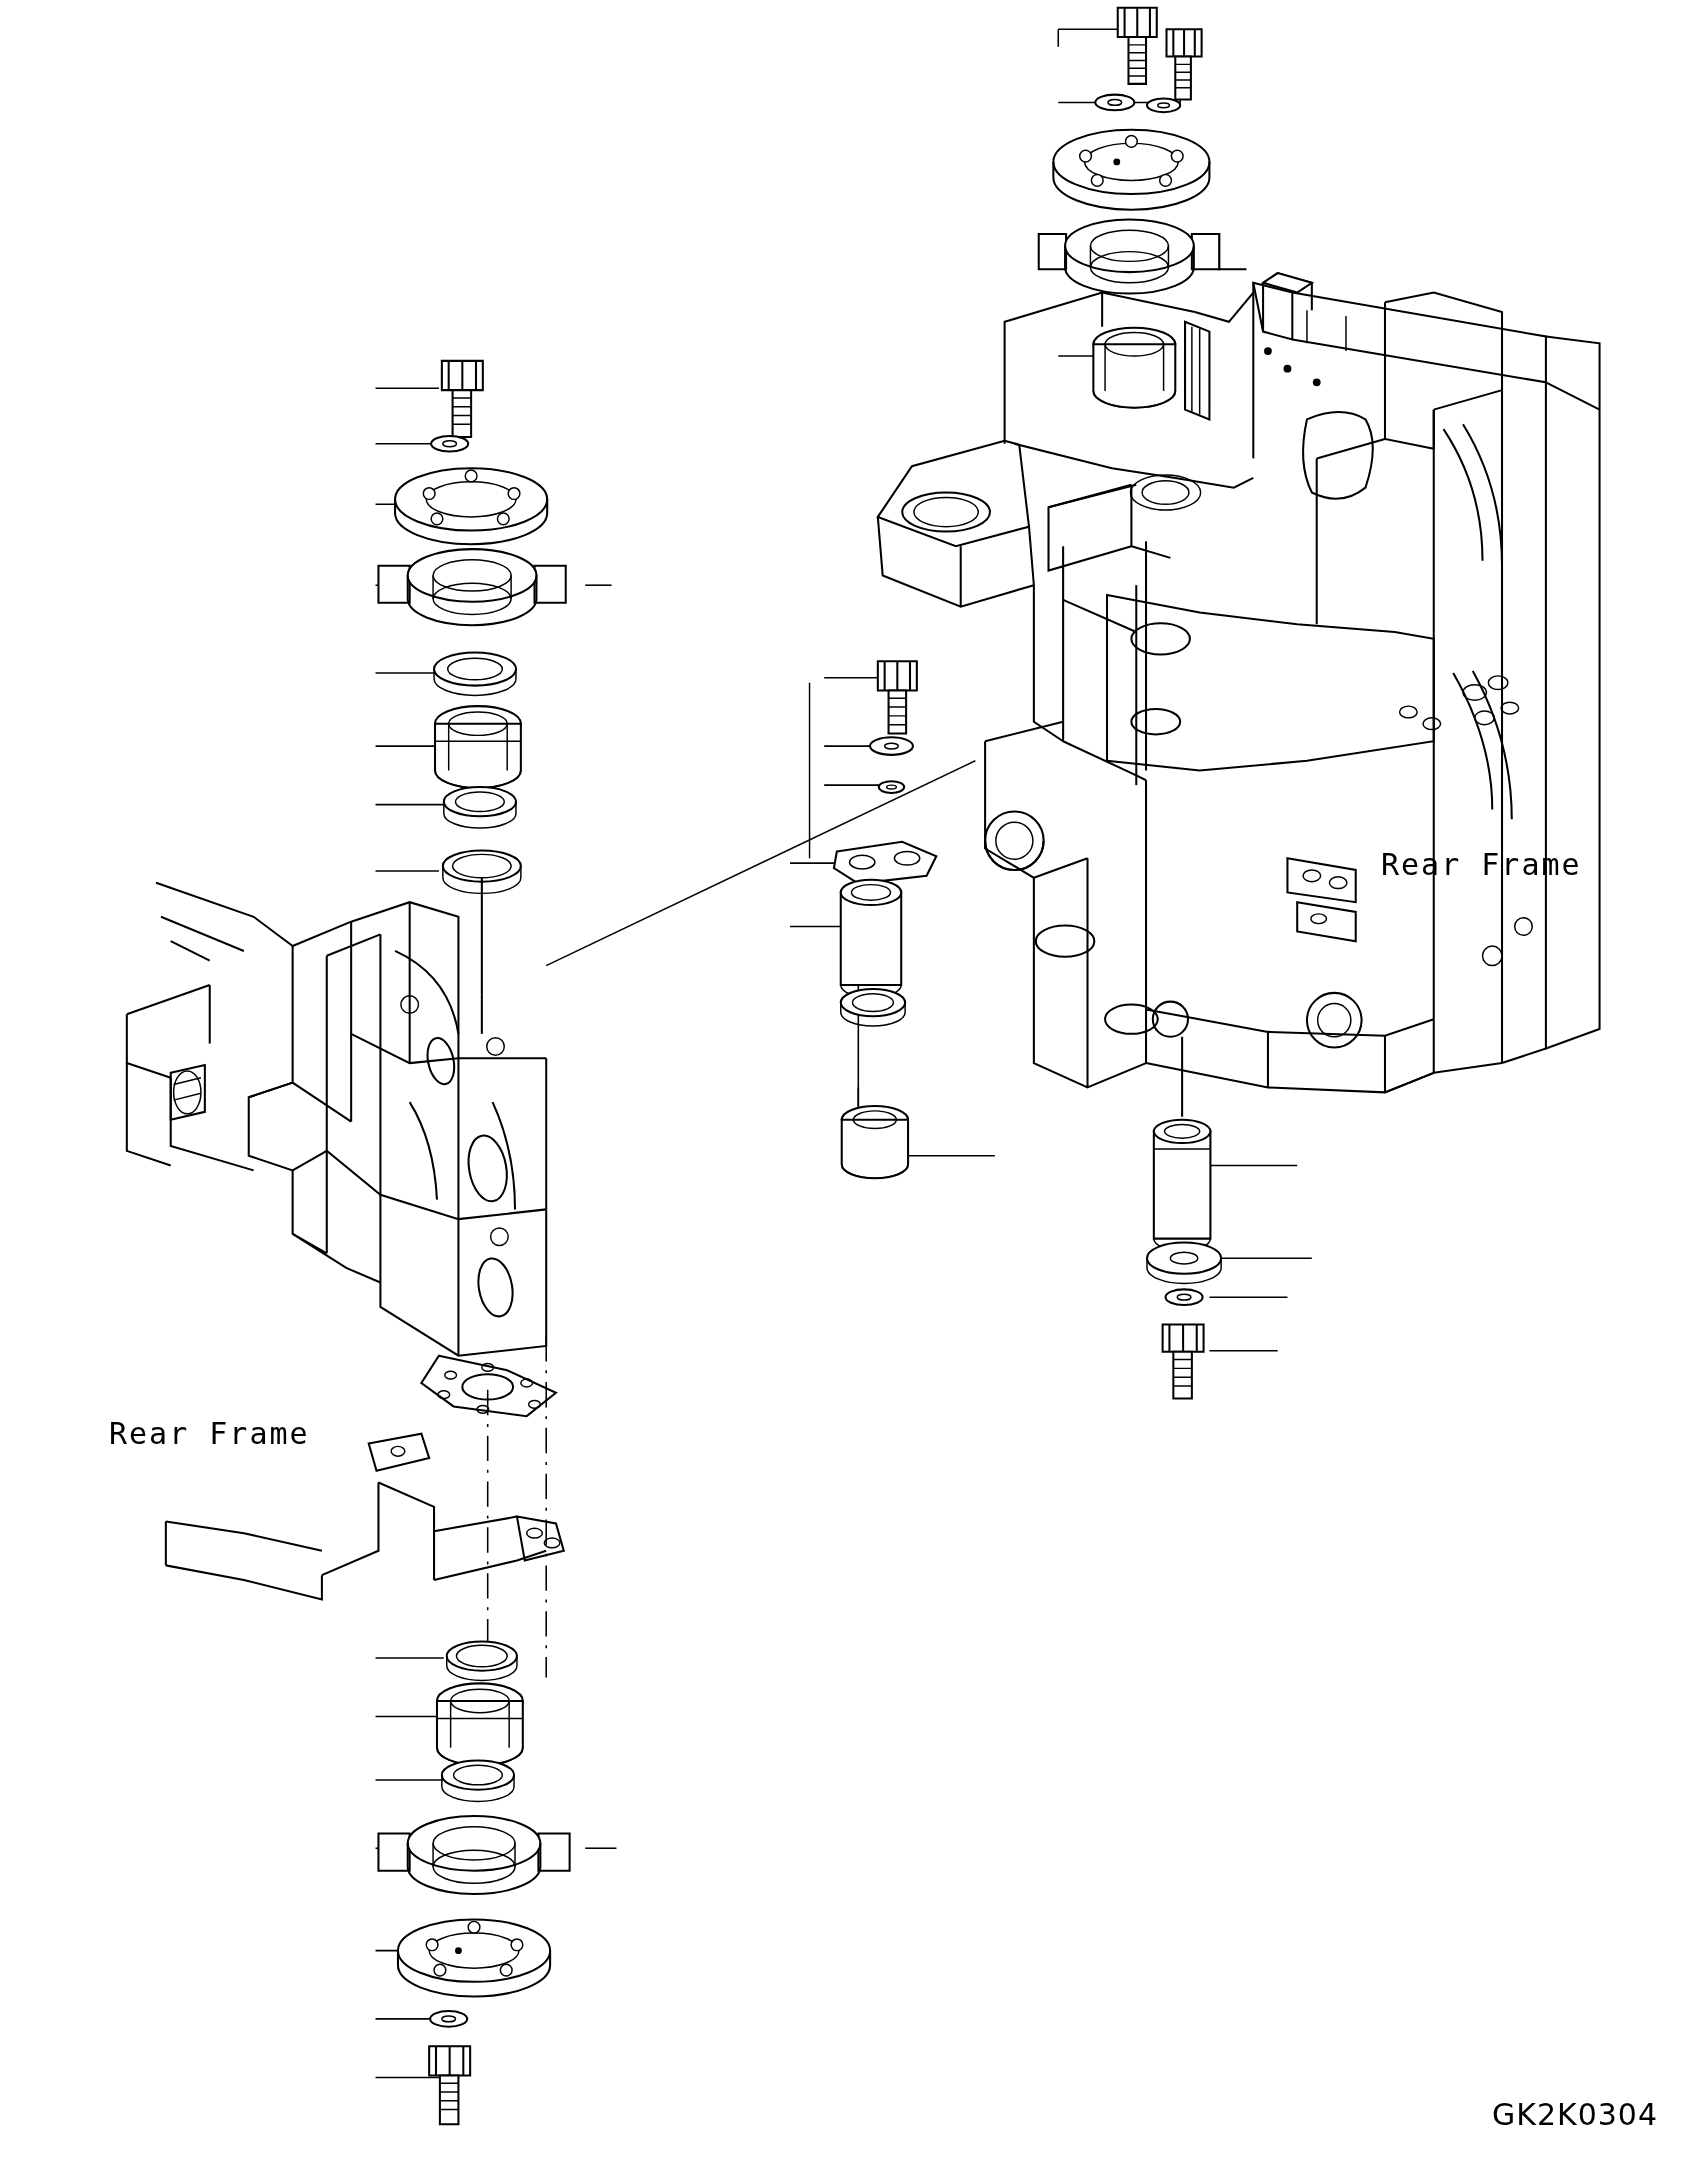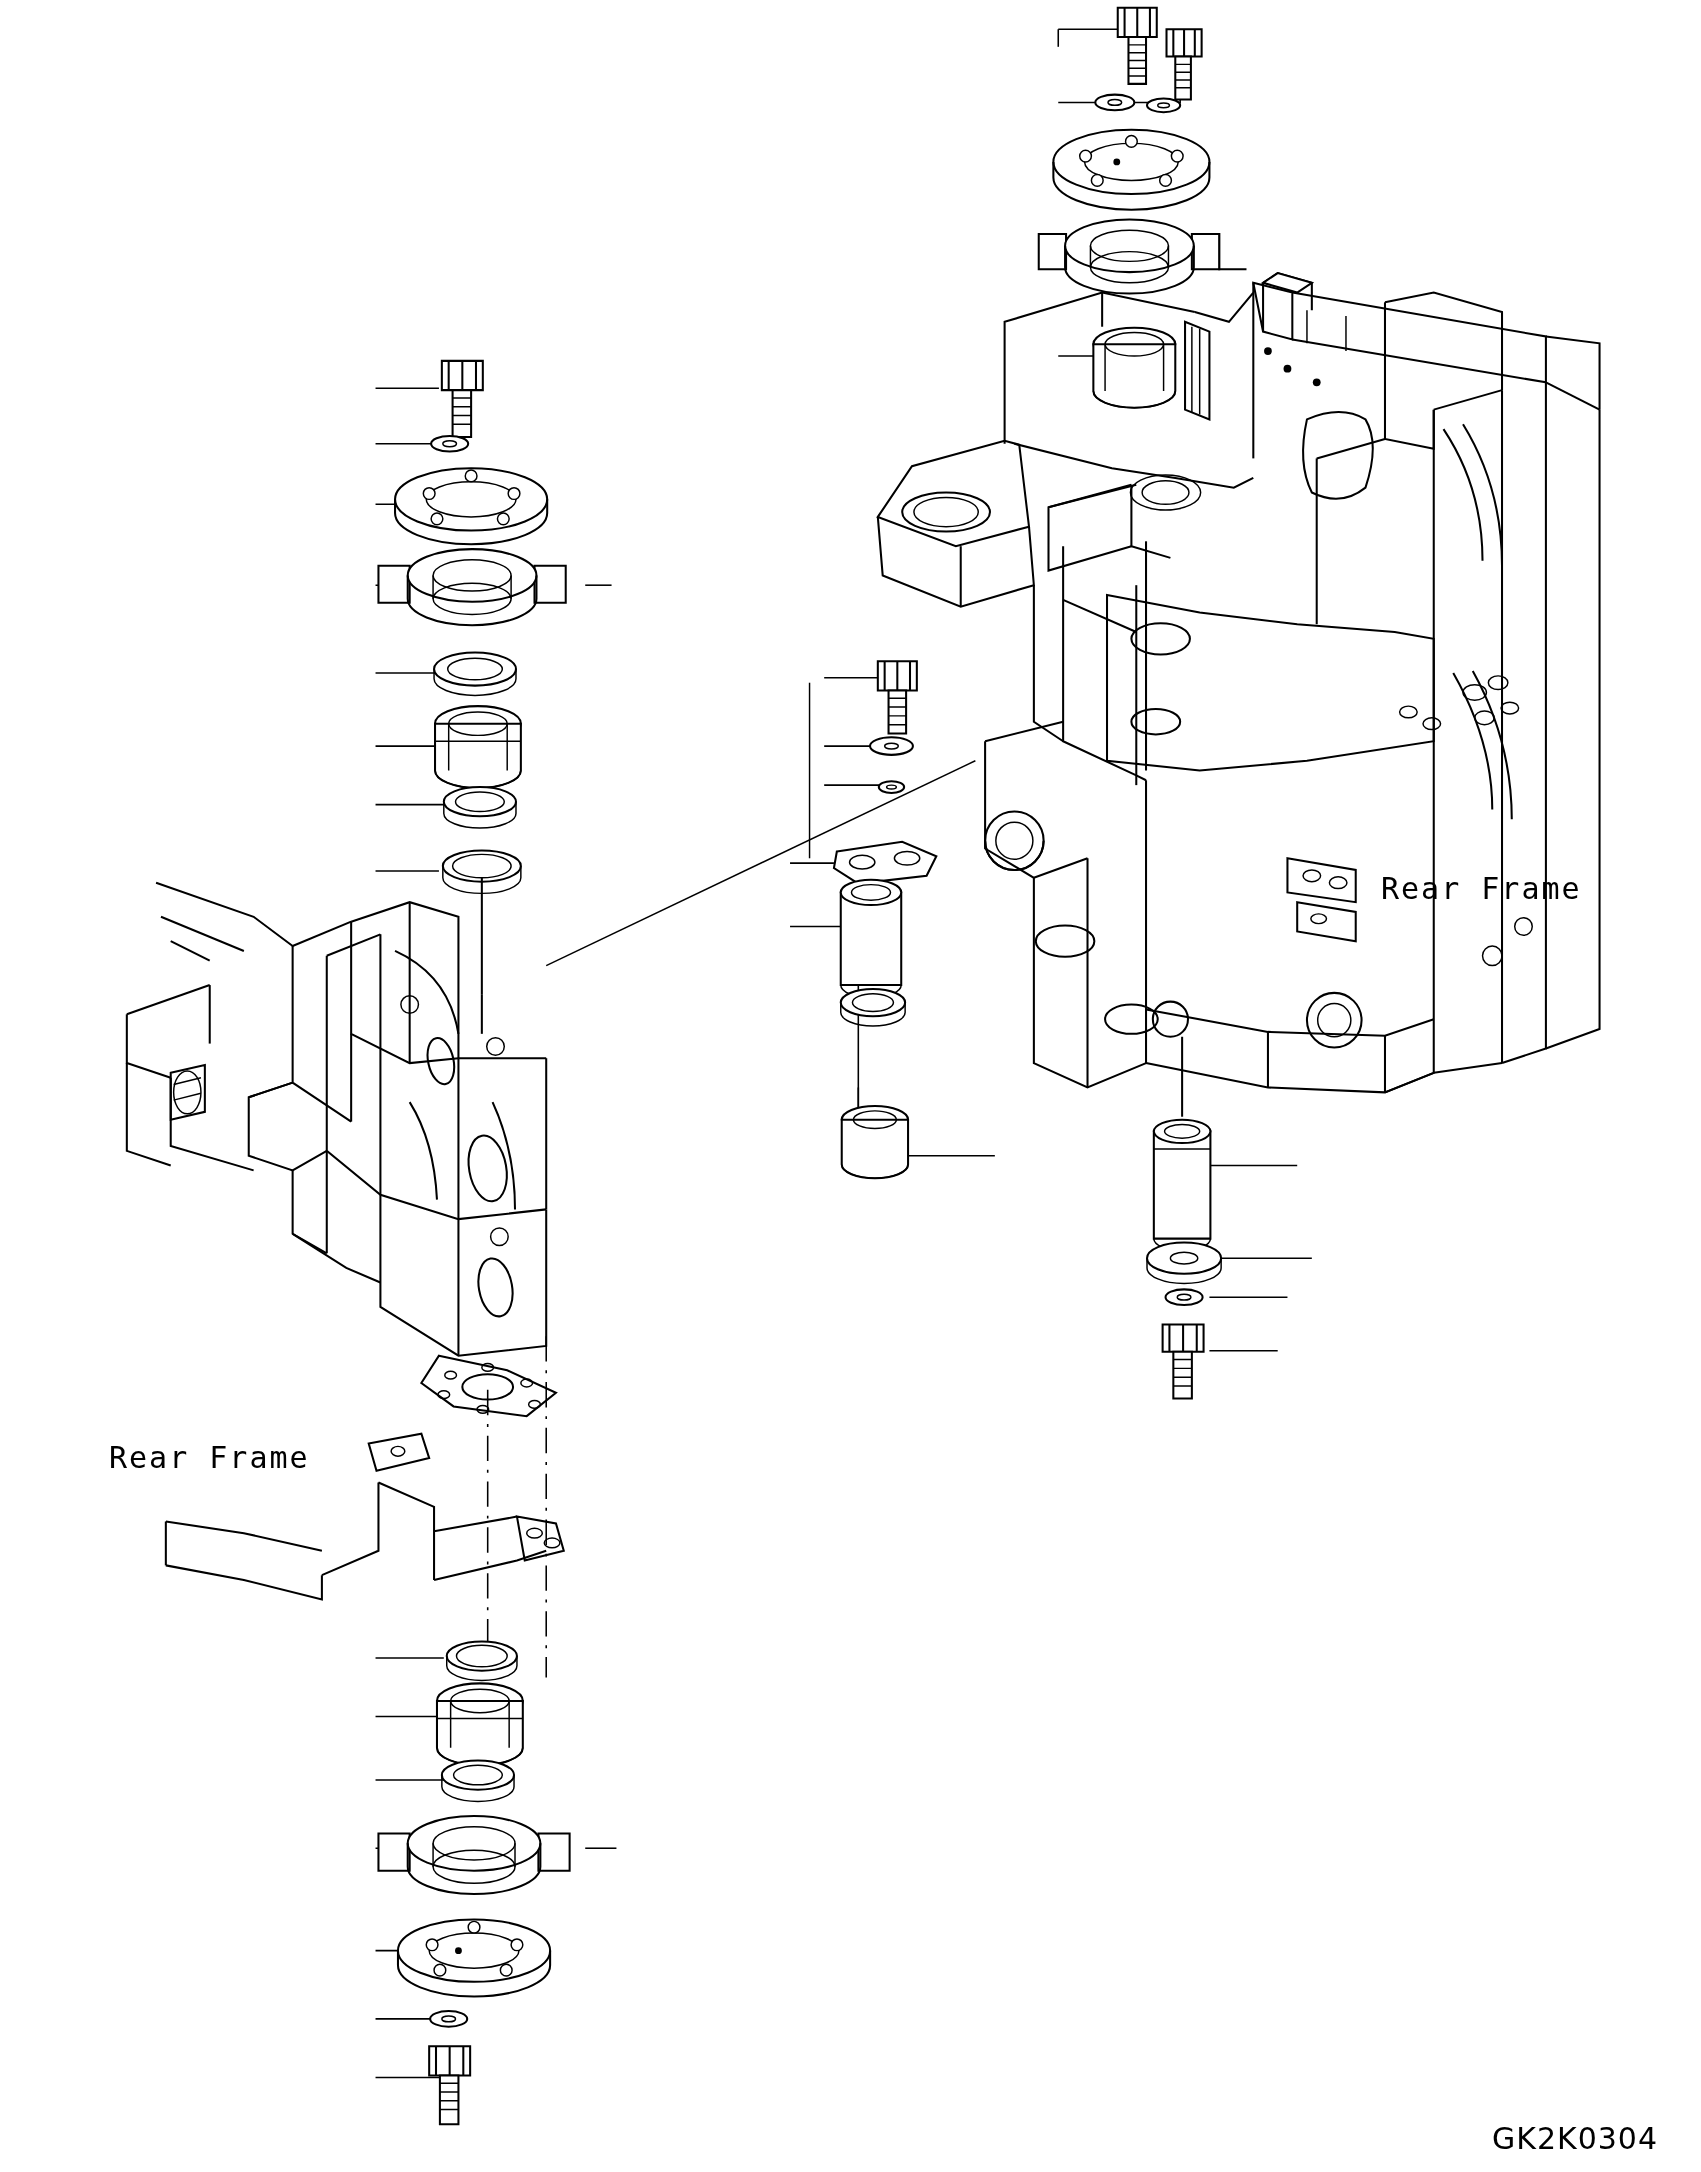--- a/index.html
+++ b/index.html
@@ -19,21 +19,20 @@
     left: 0; top: 0;
     width: 1702px;
     height: 2173px;
   }
   .label {
     position: absolute;
     font-family: "DejaVu Sans Mono", monospace;
     color: #000;
     white-space: nowrap;
     letter-spacing: 2px;
-    margin-top: 24px;
   }
   #label-front-frame {
     left: 109px;
     top: 1416px;
     font-size: 30px;
   }
   #label-rear-frame {
     left: 1381px;
     top: 847px;
     font-size: 30px;

